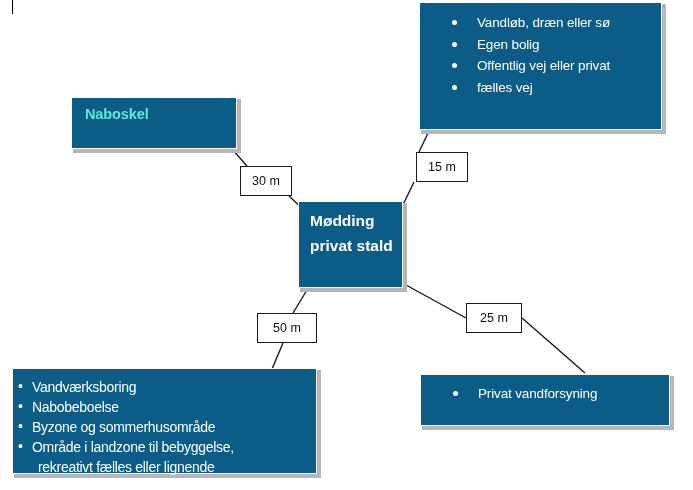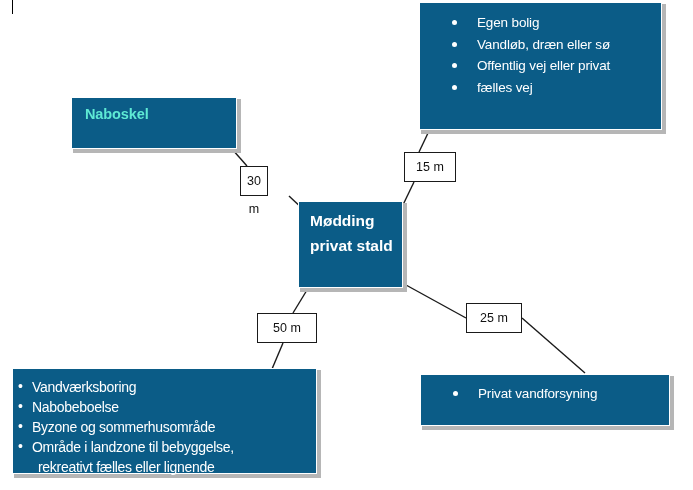--- a/index.html
+++ b/index.html
@@ -164,22 +164,22 @@
     border: 1px solid #1a1a1a;
     box-sizing: border-box;
     color: #111111;
     font-size: 12.5px;
     text-align: center;
     letter-spacing: 0.1px;
   }
   .dist span {
     display: block;
   }
-  #dist-30 { left: 240px; top: 166px; width: 28px; height: 30px; line-height: 28px; }
-  #dist-15 { left: 404px; top: 152px; width: 52px; height: 30px; line-height: 28px; }
+  #dist-30 { left: 240px; top: 166px; width: 52px; height: 30px; line-height: 28px; }
+  #dist-15 { left: 416px; top: 152px; width: 52px; height: 30px; line-height: 28px; }
   #dist-50 { left: 257px; top: 313px; width: 60px; height: 30px; line-height: 28px; }
   #dist-25 { left: 466px; top: 303px; width: 56px; height: 30px; line-height: 28px; }
 
   
   #caret {
     position: absolute;
     left: 12px;
     top: 0px;
     width: 1px;
     height: 14px;
@@ -221,24 +221,24 @@
         <span>Mødding</span><br>
         <span>privat stald</span>
       </div>
     </div>
   </div>
 
   <div class="node" id="node-topright">
     <div class="node-inner">
       <ul class="blist bl-disc">
         <li>
+          <span>Vandløb, dræn eller sø</span>
+        </li>
+        <li>
           <span>Egen bolig</span>
-        </li>
-        <li>
-          <span>Vandløb, dræn eller sø</span>
         </li>
         <li>
           <span>Offentlig vej eller privat</span>
         </li>
         <li style="padding-left:57px;list-style:none;">
           <span>fælles vej</span>
         </li>
       </ul>
     </div>
   </div>

